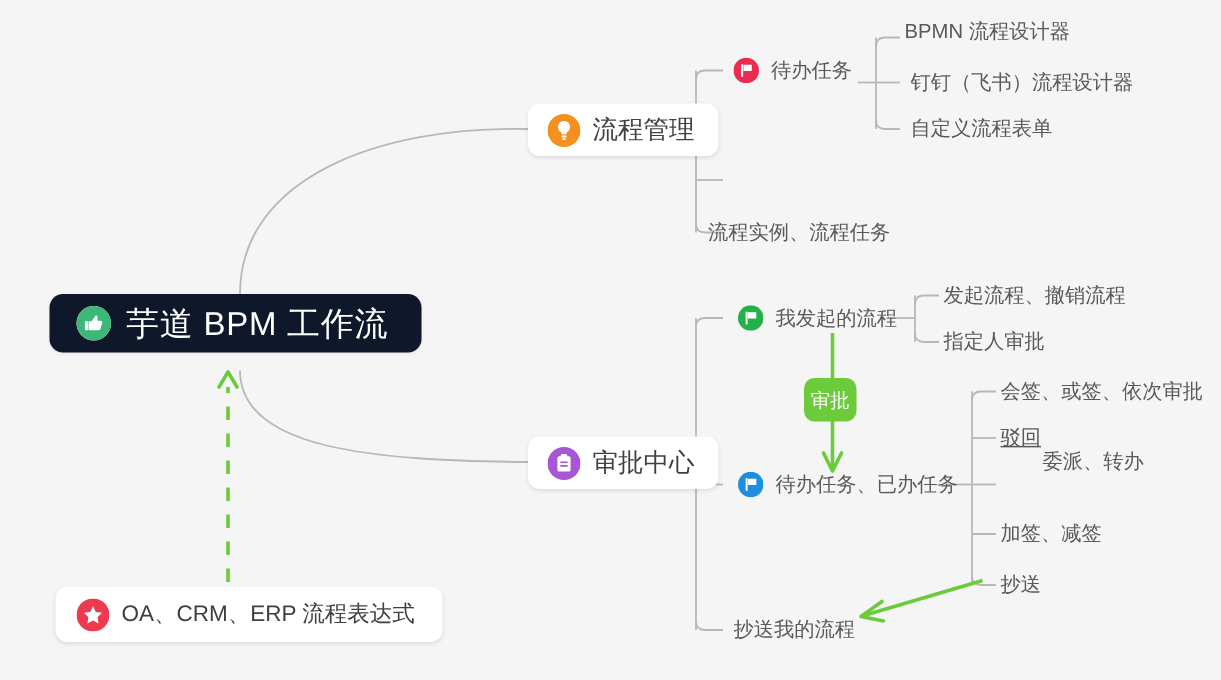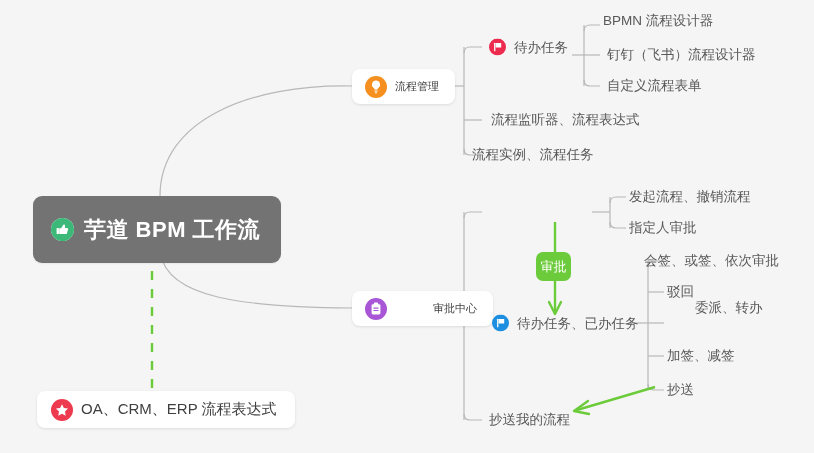--- a/index.html
+++ b/index.html
@@ -22,29 +22,28 @@
     height: 453px;
     pointer-events: none;
   }
 
   
   .root-node {
     position: absolute;
     left: 33px;
     top: 196px;
     width: 248px;
-    height: 67px;
-    background: #737373;
+    height: 39px;
+    background: #0f172a;
     border-radius: 9px;
     display: flex;
     align-items: center;
     box-sizing: border-box;
     padding-left: 18px;
     box-shadow: 0 1px 2px rgba(0,0,0,0.06);
-    font-weight: bold;
   }
   .root-label {
     color: #ffffff;
     font-size: 22px;
     letter-spacing: 0.5px;
     margin-left: 10px;
     white-space: nowrap;
   }
 
   
@@ -54,26 +53,26 @@
     border-radius: 8px;
     display: flex;
     align-items: center;
     box-sizing: border-box;
     padding: 0 16px 0 13px;
     height: 35px;
     box-shadow: 0 1px 3px rgba(0,0,0,0.10);
   }
   .card-label {
     color: #404040;
-    font-size: 11px;
+    font-size: 17px;
     margin-left: 8px;
     white-space: nowrap;
   }
   #node-process-mgmt { left: 352px; top: 69px; }
-  #node-approval-center { left: 352px; top: 291px; gap: 38px; }
+  #node-approval-center { left: 352px; top: 291px; }
   #node-oa-crm-erp {
     left: 37px; top: 391px;
     height: 37px;
     padding: 0 18px 0 14px;
   }
   #node-oa-crm-erp .card-label { font-size: 15px; }
 
   
   .leaf {
     position: absolute;
@@ -228,40 +227,47 @@
     <span class="icon-circle">
       <svg width="17" height="17" viewBox="0 0 17 17">
         <circle cx="8.5" cy="8.5" r="8.5" fill="#ec2b4e"></circle>
         <rect x="5.1" y="4.2" width="1.3" height="8.6" rx="0.6" fill="#ffffff"></rect>
         <path d="M6.6 4.6h5.6v4.3H6.6z" fill="#ffffff"></path>
       </svg>
     </span>
     <span class="leaf-label">待办任务</span>
   </div>
 
-  <div class="leaf" style="left:491px; top:120px; transform:translateY(-50%);">
-    <span class="leaf-label">流程监听器、流程表达式</span>
-  </div>
 
   <div class="leaf" style="left:472px; top:155px; transform:translateY(-50%);">
     <span class="leaf-label">流程实例、流程任务</span>
   </div>
 
   <div class="leaf" style="left:603px; top:21px; transform:translateY(-50%);">
     <span class="leaf-label">BPMN 流程设计器</span>
   </div>
 
   <div class="leaf" style="left:607px; top:55px; transform:translateY(-50%);">
     <span class="leaf-label">钉钉（飞书）流程设计器</span>
   </div>
 
   <div class="leaf" style="left:607px; top:86px; transform:translateY(-50%);">
     <span class="leaf-label">自定义流程表单</span>
   </div>
 
+  <div class="leaf with-icon" style="left:492px; top:212px; transform:translateY(-50%);">
+    <span class="icon-circle">
+      <svg width="17" height="17" viewBox="0 0 17 17">
+        <circle cx="8.5" cy="8.5" r="8.5" fill="#22b24c"></circle>
+        <rect x="5.1" y="4.2" width="1.3" height="8.6" rx="0.6" fill="#ffffff"></rect>
+        <path d="M6.6 4.6h5.6v4.3H6.6z" fill="#ffffff"></path>
+      </svg>
+    </span>
+    <span class="leaf-label">我发起的流程</span>
+  </div>
 
   <div class="leaf with-icon" style="left:492px; top:323px; transform:translateY(-50%);">
     <span class="icon-circle">
       <svg width="17" height="17" viewBox="0 0 17 17">
         <circle cx="8.5" cy="8.5" r="8.5" fill="#1e8fe0"></circle>
         <rect x="5.1" y="4.2" width="1.3" height="8.6" rx="0.6" fill="#ffffff"></rect>
         <path d="M6.6 4.6h5.6v4.3H6.6z" fill="#ffffff"></path>
       </svg>
     </span>
     <span class="leaf-label">待办任务、已办任务</span>
@@ -272,25 +278,25 @@
   </div>
 
   <div class="leaf" style="left:629px; top:197px; transform:translateY(-50%);">
     <span class="leaf-label">发起流程、撤销流程</span>
   </div>
 
   <div class="leaf" style="left:629px; top:228px; transform:translateY(-50%);">
     <span class="leaf-label">指定人审批</span>
   </div>
 
-  <div class="leaf" style="left:644px; top:261px; transform:translateY(-50%);">
+  <div class="leaf" style="left:667px; top:261px; transform:translateY(-50%);">
     <span class="leaf-label">会签、或签、依次审批</span>
   </div>
 
-  <div class="leaf" style="left:667px; top:292px; transform:translateY(-50%);">
+  <div class="leaf" style="left:667px; top:292px; transform:translateY(-50%);text-decoration:underline;">
     <span class="leaf-label">驳回</span>
   </div>
 
   <div class="leaf" style="left:667px; top:308px; transform:translateY(-50%);margin-left:28px;">
     <span class="leaf-label">委派、转办</span>
   </div>
 
   <div class="leaf" style="left:667px; top:356px; transform:translateY(-50%);">
     <span class="leaf-label">加签、减签</span>
   </div>

